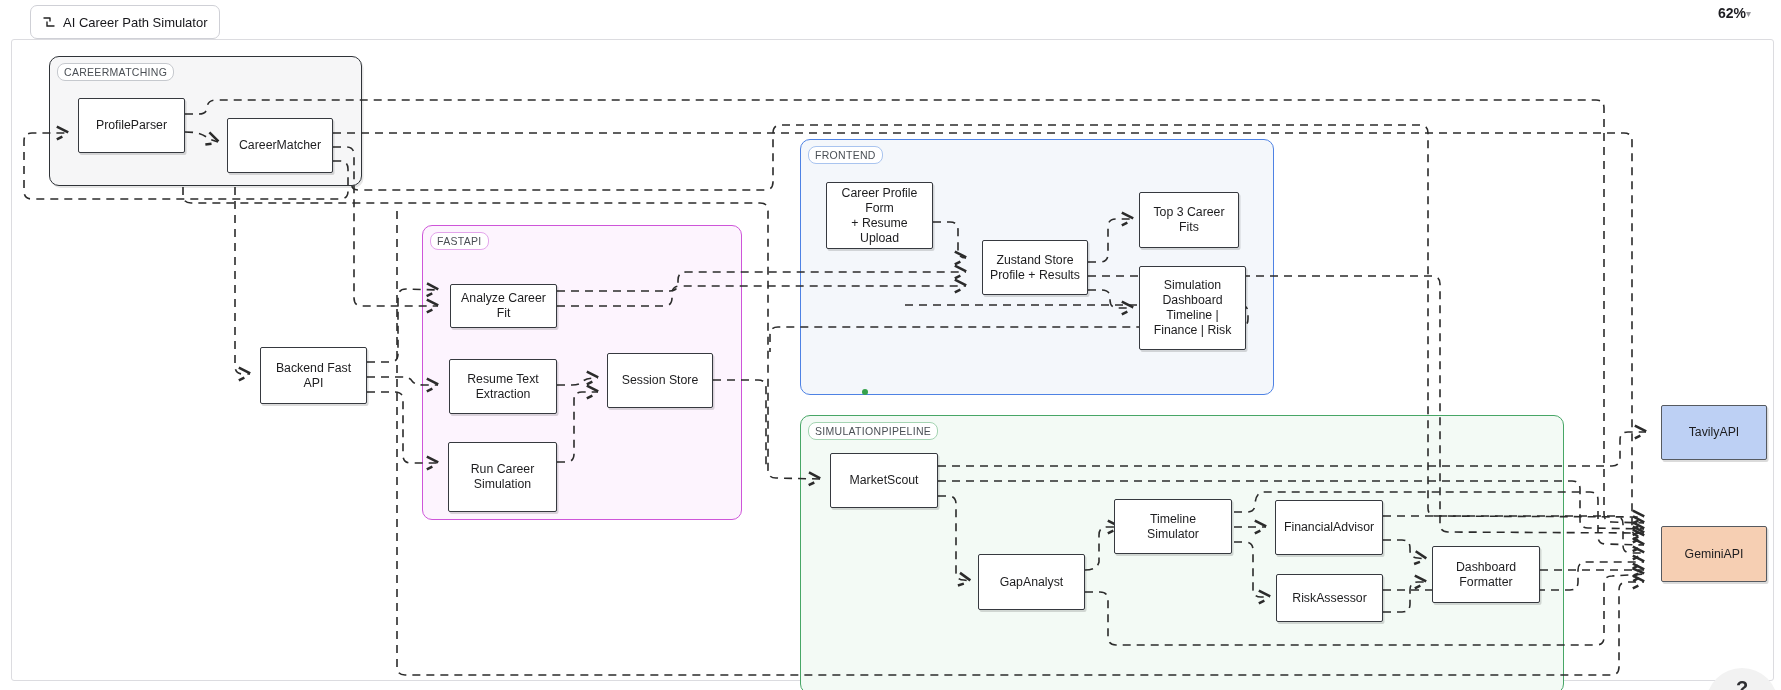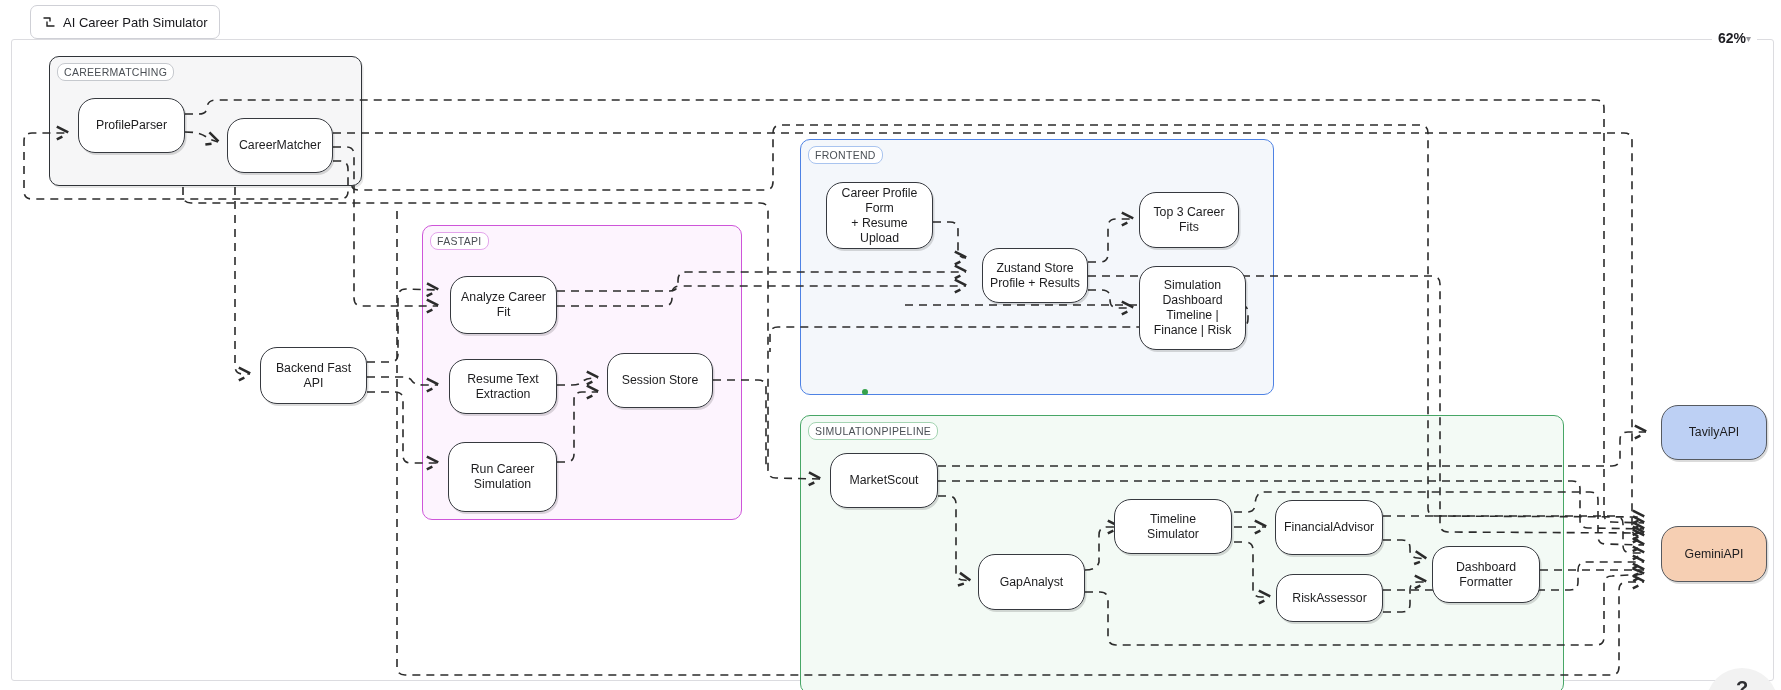--- a/index.html
+++ b/index.html
@@ -12,21 +12,21 @@
     --chip-text:#4a4f55; --green-dot:#35a24b;
   }
   *{box-sizing:border-box;margin:0;padding:0}
   html,body{width:1781px;height:690px;overflow:hidden;background:#fff;
     font-family:"Liberation Sans", sans-serif;}
   .abs{position:absolute}
   
   .tab{position:absolute;left:30px;top:5px;height:26px;display:flex;align-items:center;
     gap:7px;padding:16px 11px;border:1px solid #cfd0d6;border-radius:7px;background:#fff;
     font-size:13px;color:#16161a;z-index:30;cursor:pointer}
-  .zoom-control{position:absolute;left:1712px;top:28px;z-index:30;background:#fff;
+  .zoom-control{position:absolute;left:1712px;top:3px;z-index:30;background:#fff;
     padding:2px 6px;display:flex;align-items:center;gap:0;cursor:pointer}
   .zoom-control .pct{font-size:14px;font-weight:700;color:#1d1d22}
   .zoom-control .caret{font-size:10px;color:#9a9aa0}
   .help-btn{position:absolute;left:1706px;top:668px;width:72px;height:72px;border-radius:50%;
     background:#f2f2f2;text-align:center;font-size:20px;font-weight:700;color:#2f2f33;
     padding-top:9px;z-index:30;cursor:pointer}
   
   .canvas{position:absolute;left:11px;top:39px;width:1763px;height:642px;background:#fff;
     border:1px solid var(--canvas-border);border-radius:3px;z-index:1}
   
@@ -37,21 +37,21 @@
   .g-careermatching{background:var(--careermatching-fill);border-color:var(--careermatching-border);
     box-shadow:1.5px 2px 0 rgba(0,0,0,.10)}
   .g-fastapi{background:var(--fastapi-fill);border-color:var(--fastapi-border)}
   .g-fastapi .chip{border-color:#e4a6ec}
   .g-frontend{background:var(--frontend-fill);border-color:var(--frontend-border)}
   .g-frontend .chip{border-color:#a9c4ef}
   .g-pipeline{background:var(--pipeline-fill);border-color:var(--pipeline-border)}
   .g-pipeline .chip{border-color:#a4d4b2}
   
   .node{position:absolute;background:#fff;border:1.5px solid var(--node-border);
-    border-radius:17px;display:flex;align-items:center;justify-content:center;
+    border-radius:2px;display:flex;align-items:center;justify-content:center;
     text-align:center;font-size:12.3px;color:#1d1d1f;line-height:1.22;padding:2px;
     box-shadow:1.5px 2px 0 rgba(0,0,0,.14);z-index:10;cursor:pointer}
   .node span{white-space:pre-line}
   .node.tavily{background:var(--tavily-fill);border-color:#565a60}
   .node.gemini{background:var(--gemini-fill);border-color:#565a60}
   
   svg.wires{position:absolute;left:0;top:0;z-index:5;pointer-events:none}
   svg.wires path{stroke:var(--connector);stroke-width:1.6;fill:none;stroke-dasharray:8 6}
   .green-dot{position:absolute;left:862px;top:389px;width:6px;height:6px;border-radius:50%;
     background:var(--green-dot);z-index:12}
@@ -136,42 +136,42 @@
 <div class="node abs" style="left:78px;top:98px;width:107px;height:55px">
     <span>ProfileParser</span>
   </div>
 <div class="node abs" style="left:227px;top:118px;width:106px;height:55px">
     <span>CareerMatcher</span>
   </div>
 <div class="node abs" style="left:260px;top:347px;width:107px;height:57px">
     <span>Backend Fast
 API</span>
   </div>
-<div class="node abs" style="left:450px;top:276px;width:107px;height:58px">
+<div class="node abs" style="left:450px;top:284px;width:107px;height:44px">
     <span>Analyze Career
 Fit</span>
   </div>
 <div class="node abs" style="left:449px;top:359px;width:108px;height:55px">
     <span>Resume Text
 Extraction</span>
   </div>
 <div class="node abs" style="left:448px;top:442px;width:109px;height:70px">
     <span>Run Career
 Simulation</span>
   </div>
 <div class="node abs" style="left:607px;top:353px;width:106px;height:55px">
     <span>Session Store</span>
   </div>
 <div class="node abs" style="left:826px;top:182px;width:107px;height:67px">
     <span>Career Profile
 Form
 + Resume
 Upload</span>
   </div>
-<div class="node abs" style="left:982px;top:248px;width:106px;height:55px">
+<div class="node abs" style="left:982px;top:240px;width:106px;height:55px">
     <span>Zustand Store
 Profile + Results</span>
   </div>
 <div class="node abs" style="left:1139px;top:192px;width:100px;height:56px">
     <span>Top 3 Career Fits</span>
   </div>
 <div class="node abs" style="left:1139px;top:266px;width:107px;height:84px">
     <span>Simulation
 Dashboard
 Timeline |

